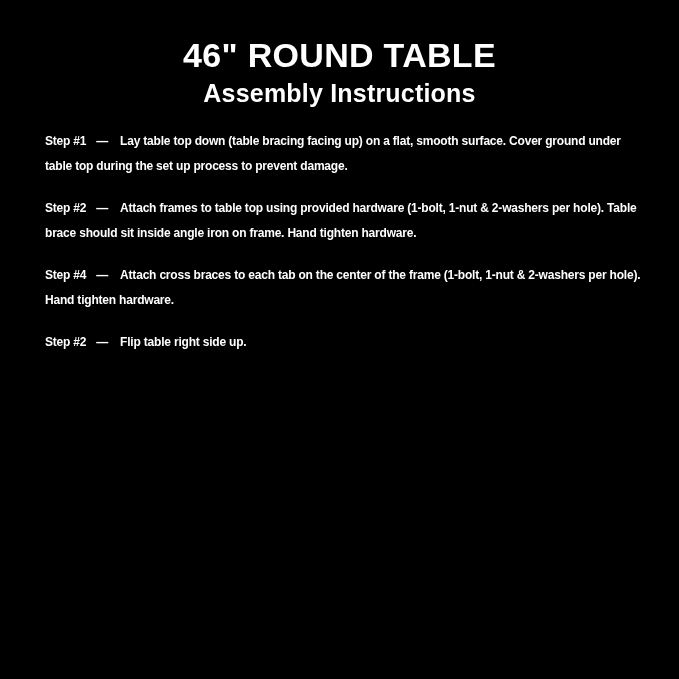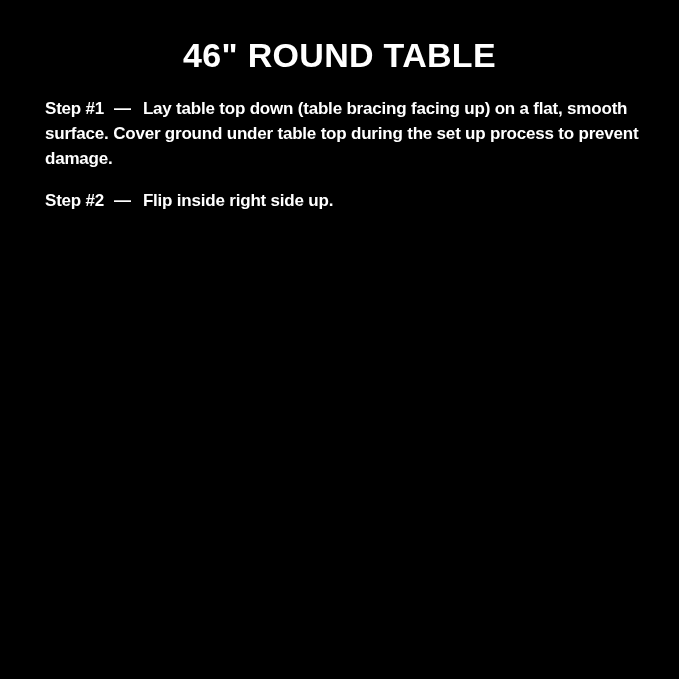--- a/index.html
+++ b/index.html
@@ -34,43 +34,46 @@
     line-height: 28px;
     letter-spacing: 0.2px;
   }
   .steps {
     box-sizing: border-box;
     width: 650px;
     padding: 22px 0 0 45px;
   }
   .step {
     margin: 0 0 17px 0;
-    font-size: 17px;
+    font-size: 12px;
     line-height: 25px;
     letter-spacing: -0.2px;
   }
   .step-dash {
     display: inline-block;
     margin: 0 12px 0 10px;
   }
 </style>
 </head>
 <body>
 
 <div class="canvas">
 
   <div class="header">
     <h1 class="title">46" ROUND TABLE</h1>
+    <h2 class="subtitle">Assembly Instructions</h2>
   </div>
 
   <div class="steps">
 
     <p class="step"><span>Step #1</span><span class="step-dash">—</span><span>Lay table top down (table bracing facing up) on a flat, smooth surface. Cover ground under table top during the set up process to prevent damage.</span></p>
 
+    <p class="step"><span>Step #2</span><span class="step-dash">—</span><span>Attach frames to table top using provided hardware (1-bolt, 1-nut &amp; 2-washers per hole). Table brace should sit inside angle iron on frame. Hand tighten hardware.</span></p>
 
 
+    <p class="step"><span>Step #4</span><span class="step-dash">—</span><span>Attach cross braces to each tab on the center of the frame (1-bolt, 1-nut &amp; 2-washers per hole). Hand tighten hardware.</span></p>
 
-    <p class="step"><span>Step #2</span><span class="step-dash">—</span><span>Flip inside right side up.</span></p>
+    <p class="step"><span>Step #2</span><span class="step-dash">—</span><span>Flip table right side up.</span></p>
 
 
   </div>
 
 </div>
 
 </body></html>

